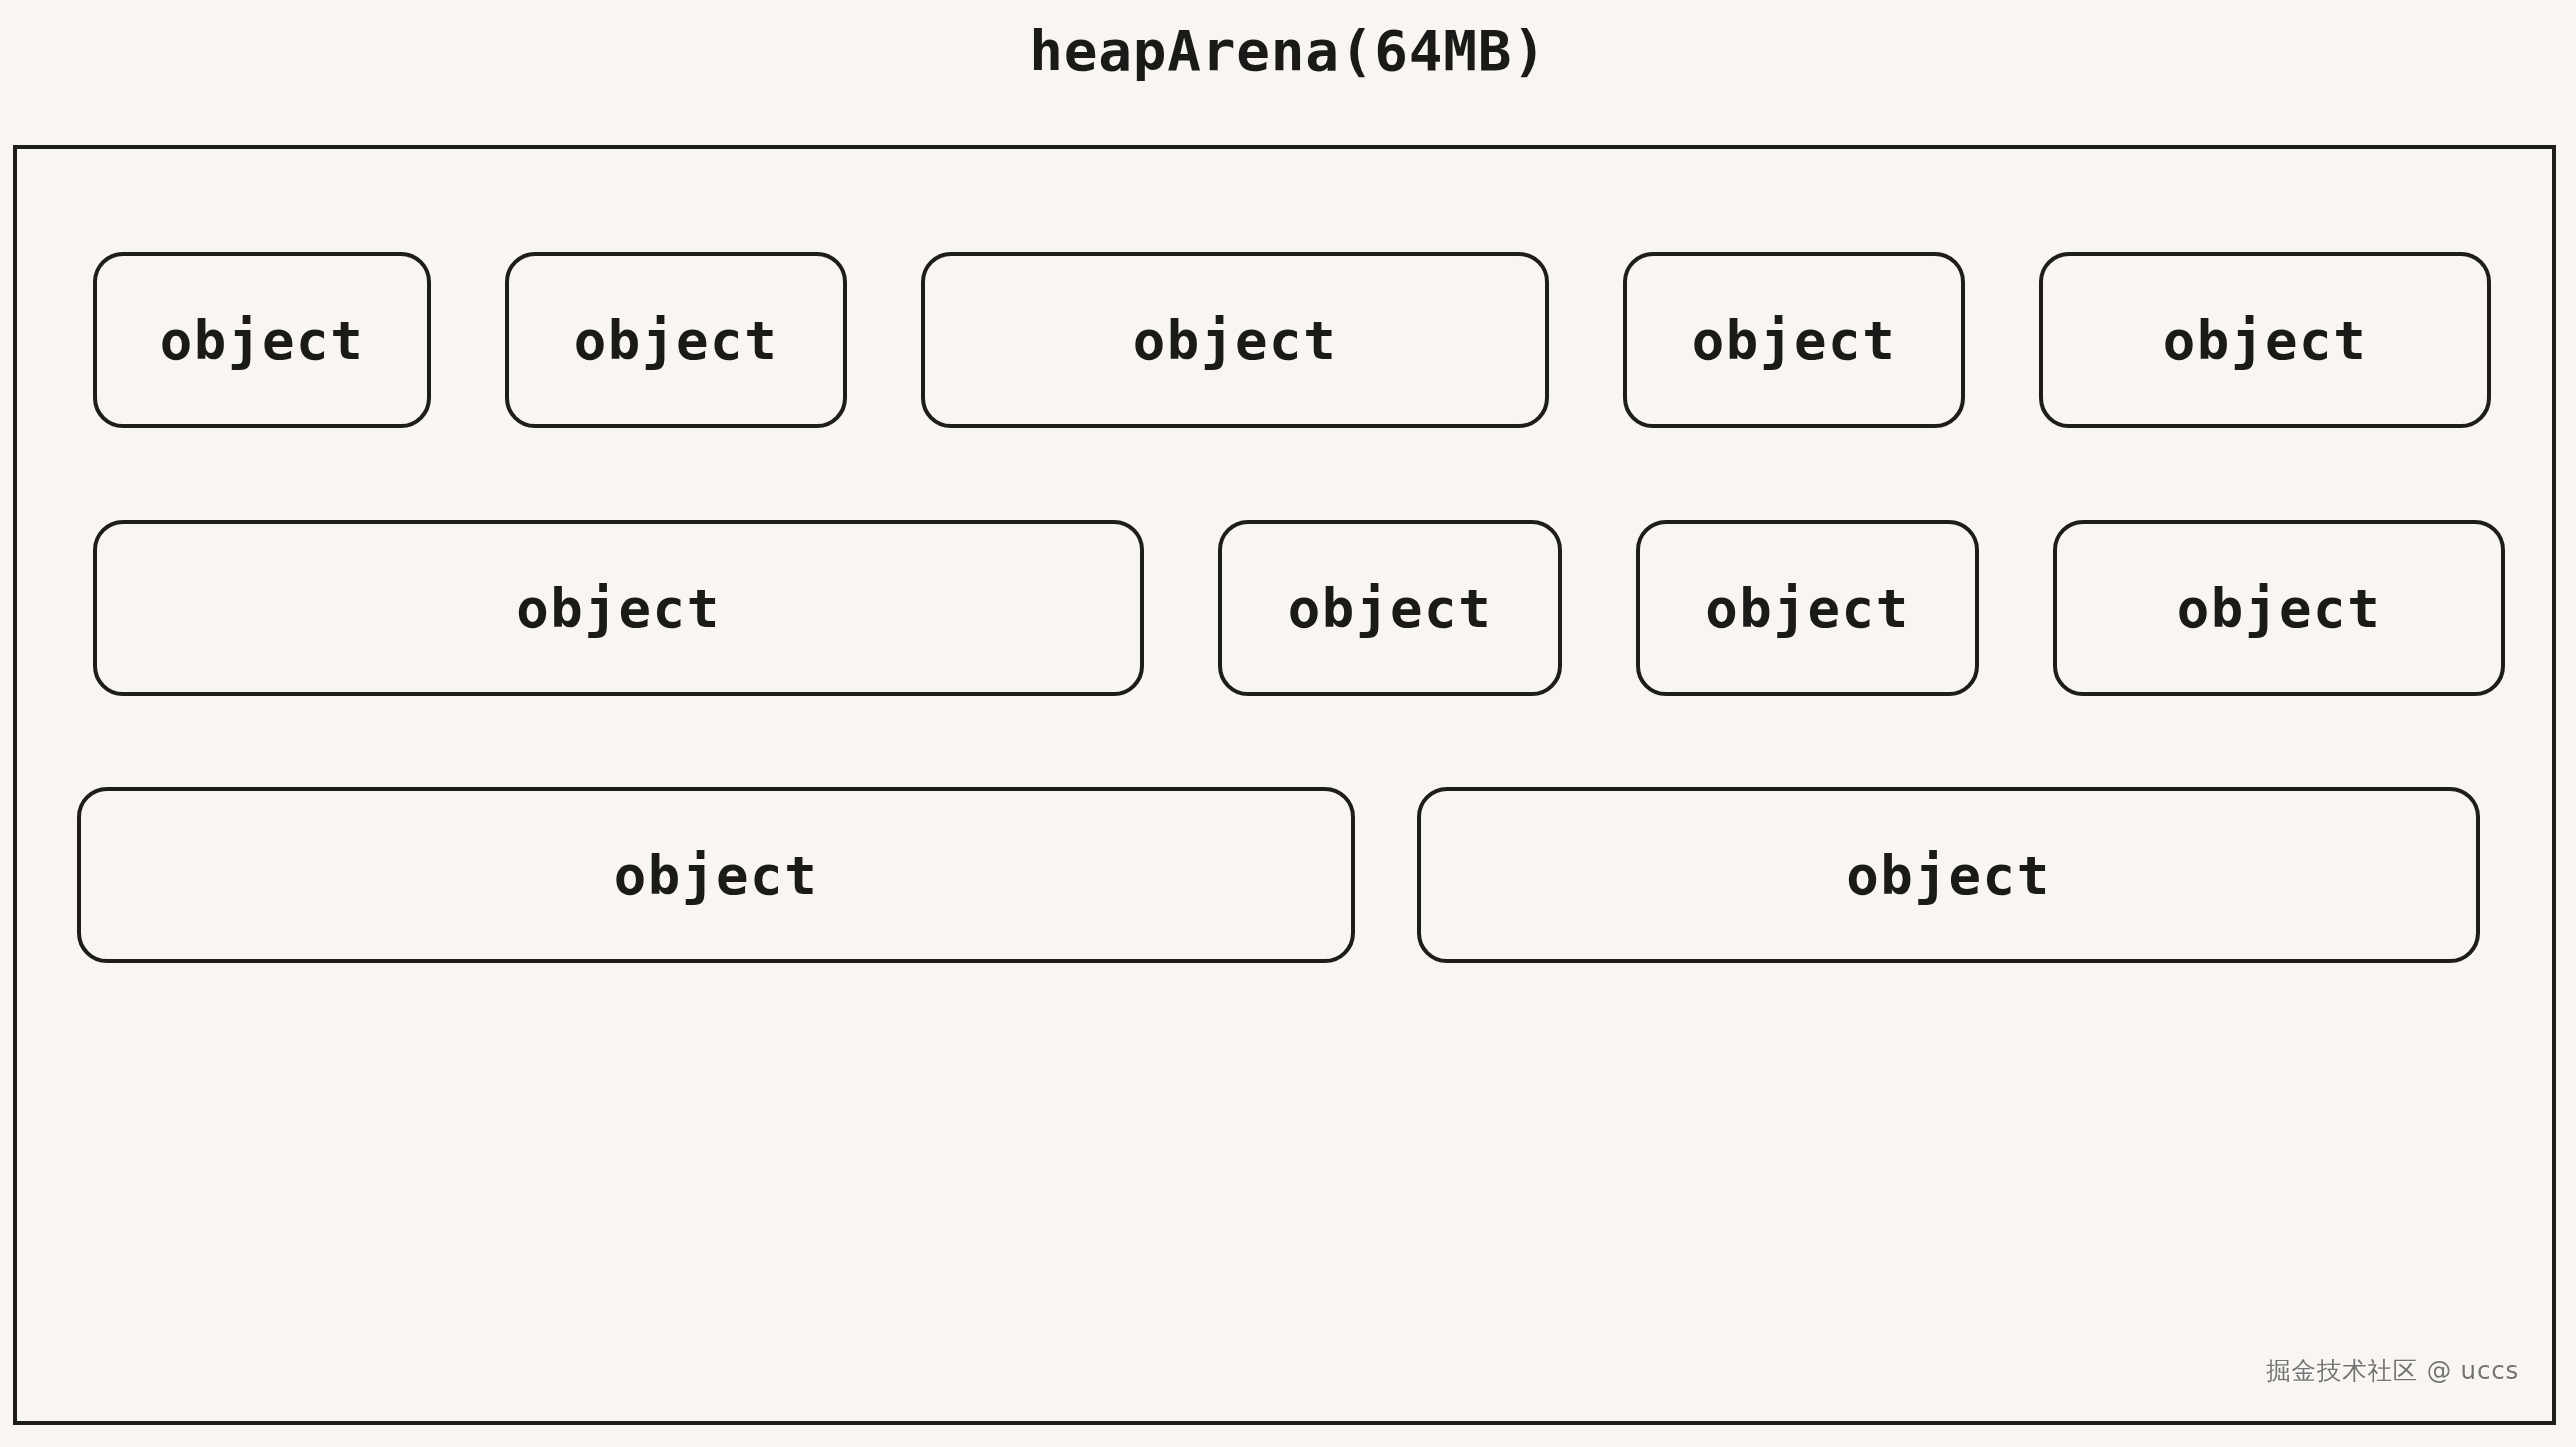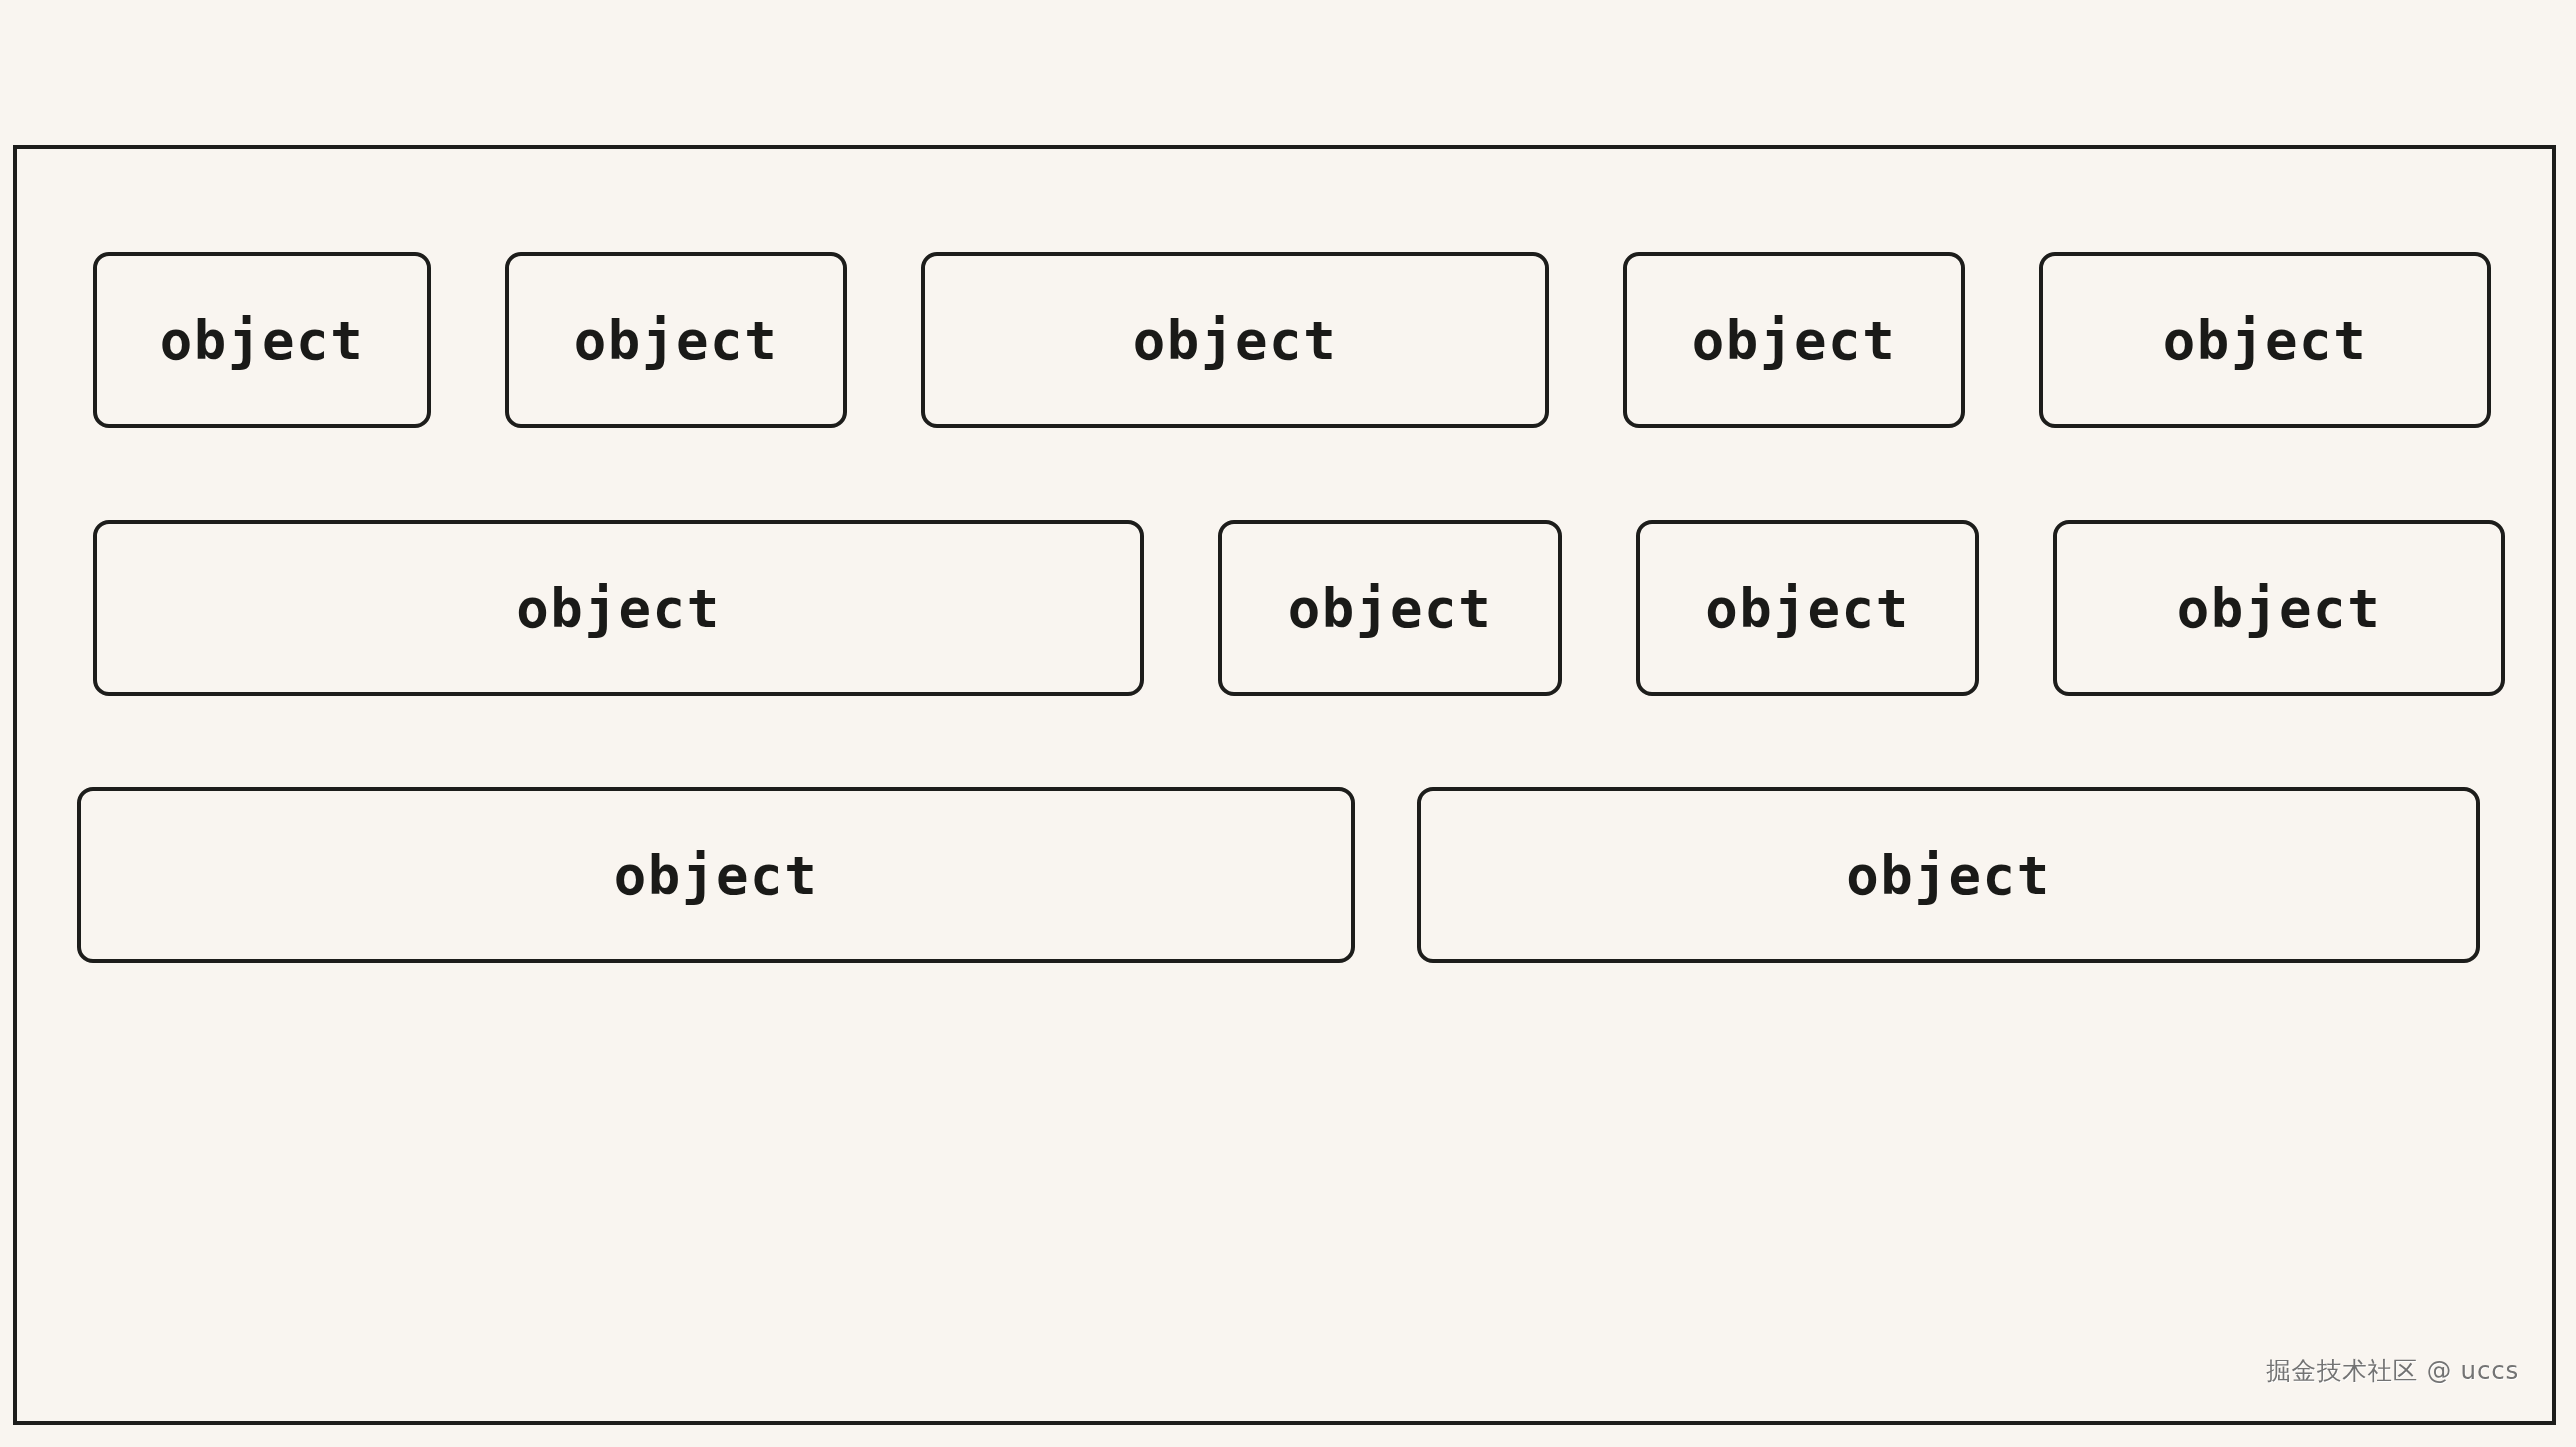--- a/index.html
+++ b/index.html
@@ -44,21 +44,21 @@
     position: absolute;
     display: flex;
     align-items: stretch;
     height: 176px;
   }
   .object-row.row-0 { top: 103px; left: 76px; gap: 74px; }
   .object-row.row-1 { top: 371px; left: 76px; gap: 74px; }
   .object-row.row-2 { top: 638px; left: 60px; gap: 62px; }
   .object-box {
     border: 4.1px solid #1d1d1b;
-    border-radius: 16px;
+    border-radius: 30px;
     box-sizing: border-box;
     display: flex;
     align-items: center;
     justify-content: center;
     background: transparent;
     flex: 0 0 auto;
   }
   .object-label {
     font-size: 54px;
     font-weight: bold;
@@ -73,20 +73,21 @@
     font-family: "DejaVu Sans", "Liberation Sans", sans-serif;
     color: #737373;
     text-shadow: 0.8px 0.8px 0 #ffffff;
     letter-spacing: 0.8px;
   }
 </style>
 </head>
 <body>
 
 <div class="canvas">
+  <div class="diagram-title">heapArena(64MB)</div>
 
   <div class="arena">
     <div class="object-row row-0">
         <div class="object-box" style="width: 338px;">
           <span class="object-label">object</span>
         </div>
         <div class="object-box" style="width: 342px;">
           <span class="object-label">object</span>
         </div>
         <div class="object-box" style="width: 628px;">

